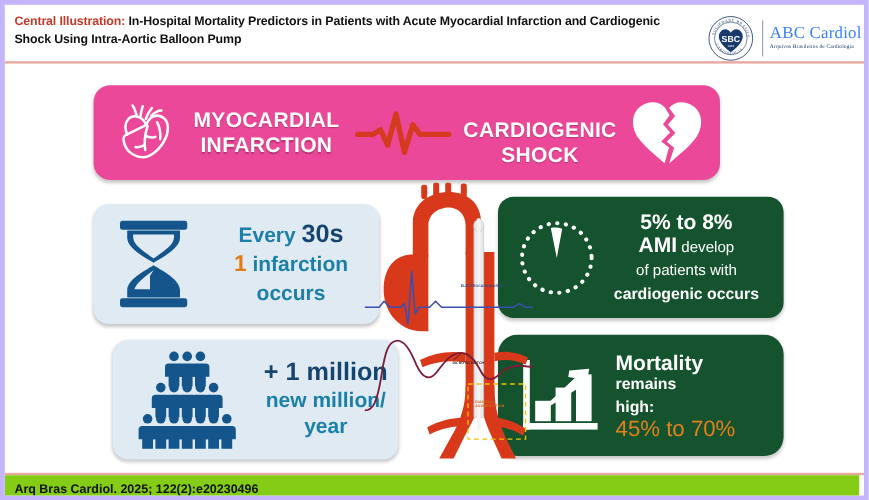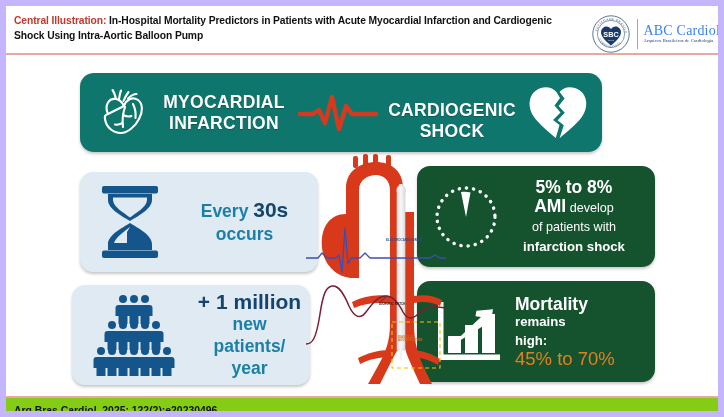--- a/index.html
+++ b/index.html
@@ -7,21 +7,21 @@
     background: #ffffff;
   }
   body {
     font-family: "Liberation Sans", sans-serif;
   }
   #page {
     position: relative;
     width: 724px;
     height: 417px;
     background: #ffffff;
-    border: 6px solid #c4b5fd;
+    border: 4px solid #c4b5fd;
     box-sizing: border-box;
     overflow: hidden;
   }
 
   
   #header {
     position: absolute;
     left: 0; top: 0;
     width: 724px; height: 48px;
     box-sizing: border-box;
@@ -76,21 +76,21 @@
     color: #1a3a6b;
     letter-spacing: 0.1px;
     margin-top: 1px;
   }
 
   
   #banner {
     position: absolute;
     left: 74px; top: 67px;
     width: 522px; height: 79px;
-    background: #0f766e;
+    background: #ec4899;
     border-radius: 14px;
     box-shadow: 0 2px 3px rgba(0,0,0,0.22);
     display: flex;
     align-items: center;
     box-sizing: border-box;
     padding: 0 12px;
   }
   .banner-word {
     color: #ffffff;
     font-weight: bold;
@@ -112,23 +112,23 @@
     border-radius: 13px;
     box-shadow: 0 2px 3px rgba(0,0,0,0.22);
     display: flex;
     align-items: center;
     box-sizing: border-box;
   }
   .card-light { background: #dfeaf3; gap: 13px; }
   .card-dark  { background: #14532d; }
 
   #card-hourglass { left: 74px; top: 166px; width: 238px; height: 100px; padding: 0 8px 0 14px; }
-  #card-people    { left: 66px; top: 279px; width: 238px; height: 100px; padding: 0 6px 0 10px; }
+  #card-people    { left: 90px; top: 279px; width: 238px; height: 100px; padding: 0 6px 0 10px; }
   #card-percent   { left: 411px; top: 160px; width: 238px; height: 101px; padding: 0 10px 0 12px; }
-  #card-mortality { left: 411px; top: 275px; width: 238px; height: 101px; padding: 0 8px 0 14px; }
+  #card-mortality { left: 411px; top: 275px; width: 238px; height: 101px; padding: 0 8px 0 14px; border-radius: 16px; }
 
   .card-icon { flex: none; display: flex; align-items: center; justify-content: center; }
   .card-text { flex: 1 1 auto; text-align: center; }
 
   
   .lt-line { line-height: 22px; }
   .lt-teal  { color: #1b7fa8; font-weight: bold; font-size: 17.5px; }
   .lt-navy  { color: #15456e; font-weight: bold; font-size: 21px; }
   .lt-orange{ color: #e07b18; font-weight: bold; font-size: 19px; }
 
@@ -269,20 +269,21 @@
           <rect x="8" y="67.5" width="56" height="7.5" rx="2"></rect>
           <path d="M14 11 L58 11 L58 17 C58 26 44 33 36 38 C28 33 14 26 14 17 Z"></path>
           <path d="M36 40 C44 45 58 52 58 61 L58 67 L14 67 L14 61 C14 52 28 45 36 40 Z"></path>
         </g>
         <path d="M19 14.5 L53 14.5 L53 17 C53 24 41 30.5 36 34.5 C31 30.5 19 24 19 17 Z" fill="#dfeaf3"></path>
         <path d="M36 44 C31 48 22 54 20 60 L33 60 L33 49 Z" fill="#dfeaf3"></path>
       </svg>
     </div>
     <div class="card-text">
       <div class="lt-line"><span class="lt-teal">Every </span><span class="lt-navy">30s</span></div>
+      <div class="lt-line"><span class="lt-orange">1</span><span class="lt-teal"> infarction</span></div>
       <div class="lt-line lt-teal">occurs</div>
     </div>
   </div>
 
   <div class="card card-light" id="card-people">
     <div class="card-icon">
       <svg width="100" height="86" viewBox="0 0 100 86">
         <g fill="#14568c">
 
           <g transform="translate(36,2)">
@@ -351,37 +352,37 @@
             <g transform="translate(66,0)">
                 <circle cx="5" cy="5" r="4"></circle>
                 <path d="M0.5 11 h9 a3 3 0 0 1 3 3 v8 h-3 v8 h-9 v-8 h-3 v-8 a3 3 0 0 1 3 -3 z"></path>
               </g>
           </g>
         </g>
       </svg>
     </div>
     <div class="card-text">
       <div class="lt-line lt-navy">+ 1 million</div>
-      <div class="lt-line lt-teal">new patients/</div>
+      <div class="lt-line lt-teal">new million/</div>
       <div class="lt-line lt-teal">year</div>
     </div>
   </div>
 
   <div class="card card-dark" id="card-percent">
     <div class="card-icon">
       <svg width="74" height="74" viewBox="0 0 74 74">
         <circle cx="37" cy="37" r="29" fill="none" stroke="#ffffff" stroke-width="3.4" stroke-linecap="round" stroke-dasharray="0.2 7"></circle>
         <path d="M37 37 L32 12 C35.5 11.4 38.5 11.6 41.5 12.6 Z" fill="#ffffff"></path>
       </svg>
     </div>
     <div class="card-text">
       <div class="dk-line dk-big">5% to 8%</div>
       <div class="dk-line"><span class="dk-big">AMI</span><span class="dk-reg"> develop</span></div>
       <div class="dk-line dk-reg">of patients with</div>
-      <div class="dk-line dk-mid">infarction shock</div>
+      <div class="dk-line dk-mid">cardiogenic occurs</div>
     </div>
   </div>
 
   <div class="card card-dark" id="card-mortality">
     <div class="card-icon">
       <svg width="76" height="72" viewBox="0 0 76 72">
         <g fill="#ffffff">
           <rect x="7" y="6" width="5.5" height="58"></rect>
           <rect x="7" y="58.5" width="62" height="5.5"></rect>
           <rect x="17" y="40" width="13" height="17"></rect>

